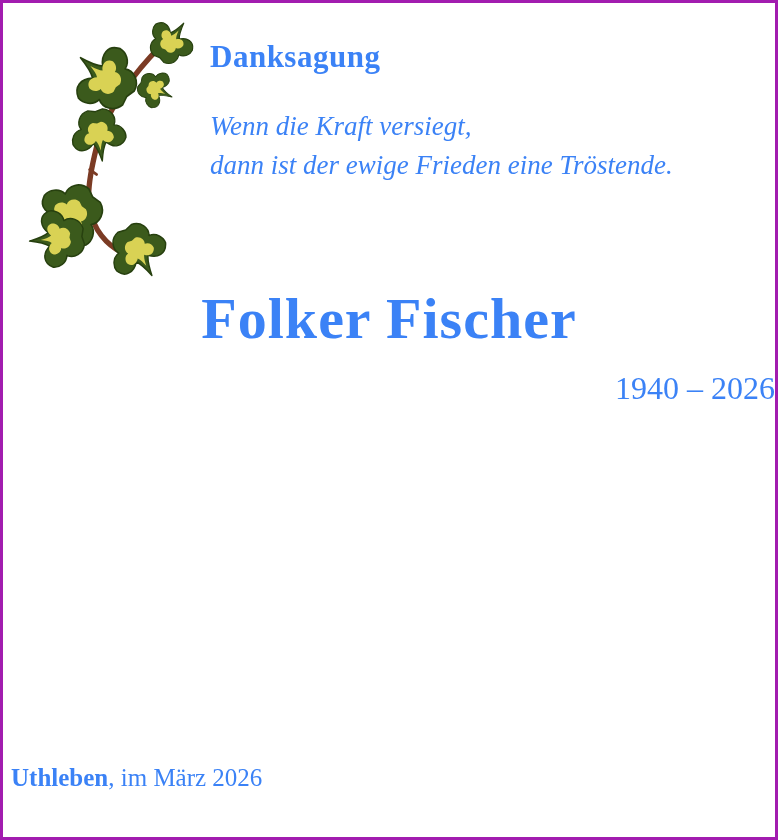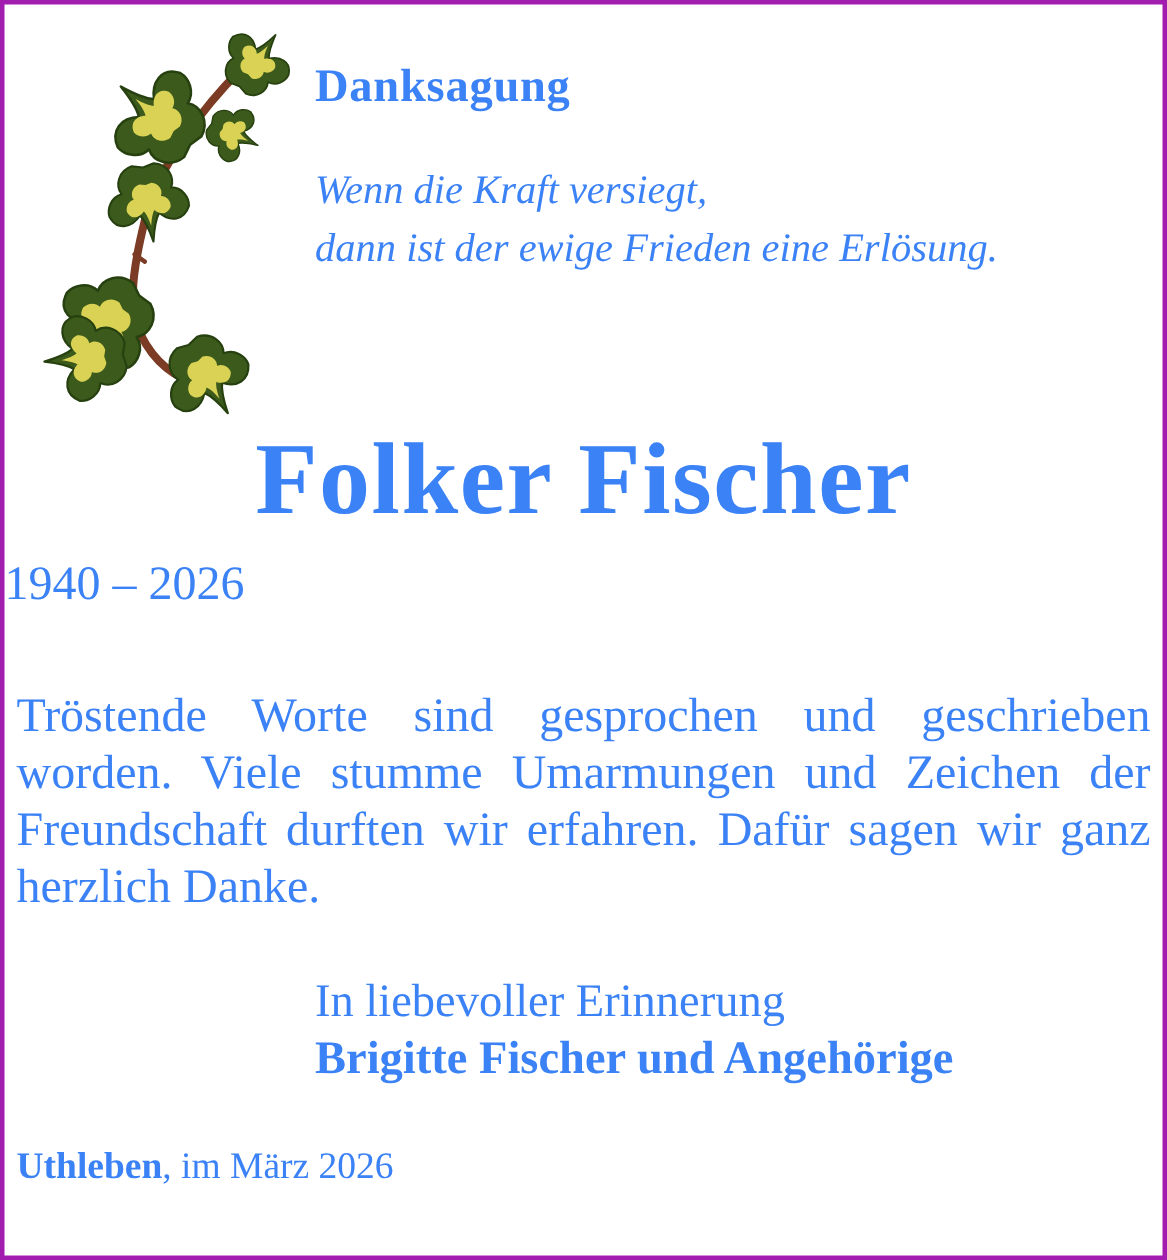--- a/index.html
+++ b/index.html
@@ -48,33 +48,33 @@
     font-style: italic;
     line-height: 39px;
     white-space: nowrap;
   }
 
   
   .name {
     left: 0;
     width: 100%;
     top: 276px;
-    font-size: 68px;
+    font-size: 58px;
     font-weight: bold;
     line-height: 80px;
     text-align: center;
     letter-spacing: 1px;
   }
   .years {
     left: 0;
     width: 100%;
     top: 366px;
     font-size: 32px;
     line-height: 38px;
-    text-align: left;
+    text-align: right;
   }
 
   
   .body-text {
     left: 8px;
     right: 8px;
     top: 454px;
     font-size: 32px;
     line-height: 38px;
   }
@@ -126,35 +126,25 @@
       <use href="#leafdef" transform="translate(37,191) rotate(-130) scale(1.15)"></use>
       <use href="#leafdef" transform="translate(23,216) rotate(-95) scale(1.0)"></use>
       <use href="#leafdef" transform="translate(104,228) rotate(150) scale(1.0)"></use>
     </svg>
   </div>
 
   <div class="abs heading">Danksagung</div>
 
   <div class="abs verse">
     <div>Wenn die Kraft versiegt,</div>
-    <div>dann ist der ewige Frieden eine Erlösung.</div>
+    <div>dann ist der ewige Frieden eine Tröstende.</div>
   </div>
 
   <div class="abs name">Folker Fischer</div>
   <div class="abs years">1940 – 2026</div>
 
-  <div class="abs body-text">
-    <div class="body-line just">Tröstende Worte sind gesprochen und geschrieben</div>
-    <div class="body-line just">worden. Viele stumme Umarmungen und Zeichen der</div>
-    <div class="body-line just">Freundschaft durften wir erfahren. Dafür sagen wir ganz</div>
-    <div class="body-line">herzlich Danke.</div>
-  </div>
 
-  <div class="abs closing">
-    <div>In liebevoller Erinnerung</div>
-    <div class="bold">Brigitte Fischer und Angehörige</div>
-  </div>
 
   <div class="abs place-date">
     <span class="place">Uthleben</span><span>, im März 2026</span>
   </div>
 
 </div>
 
 </body></html>

